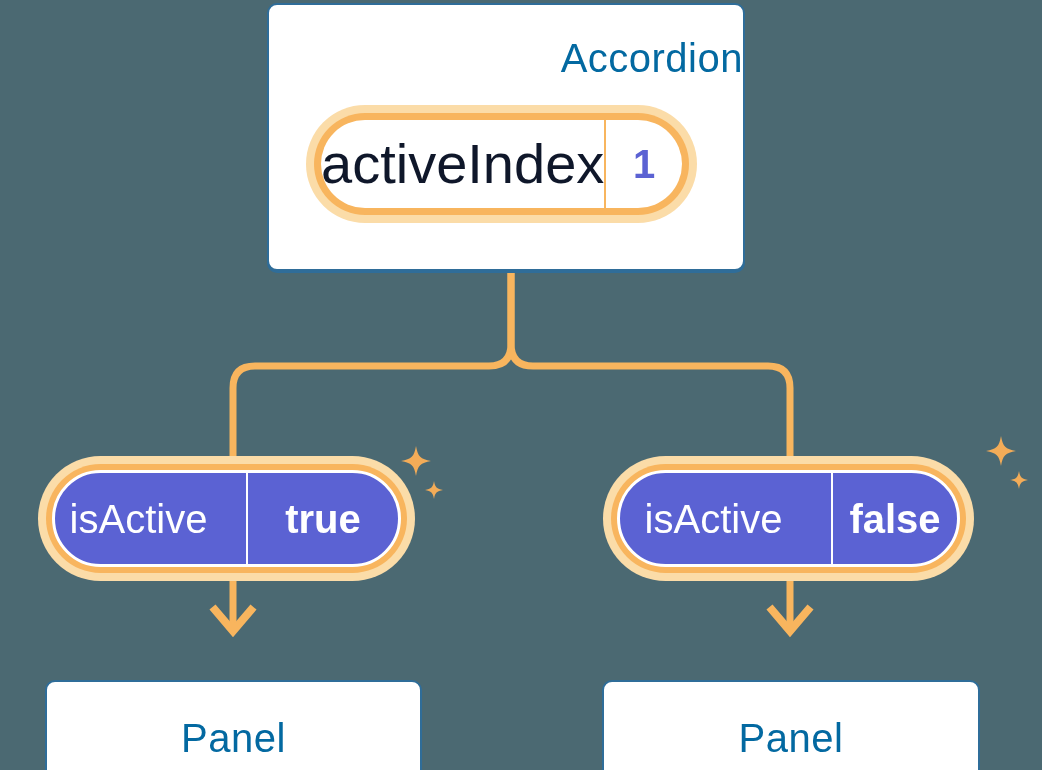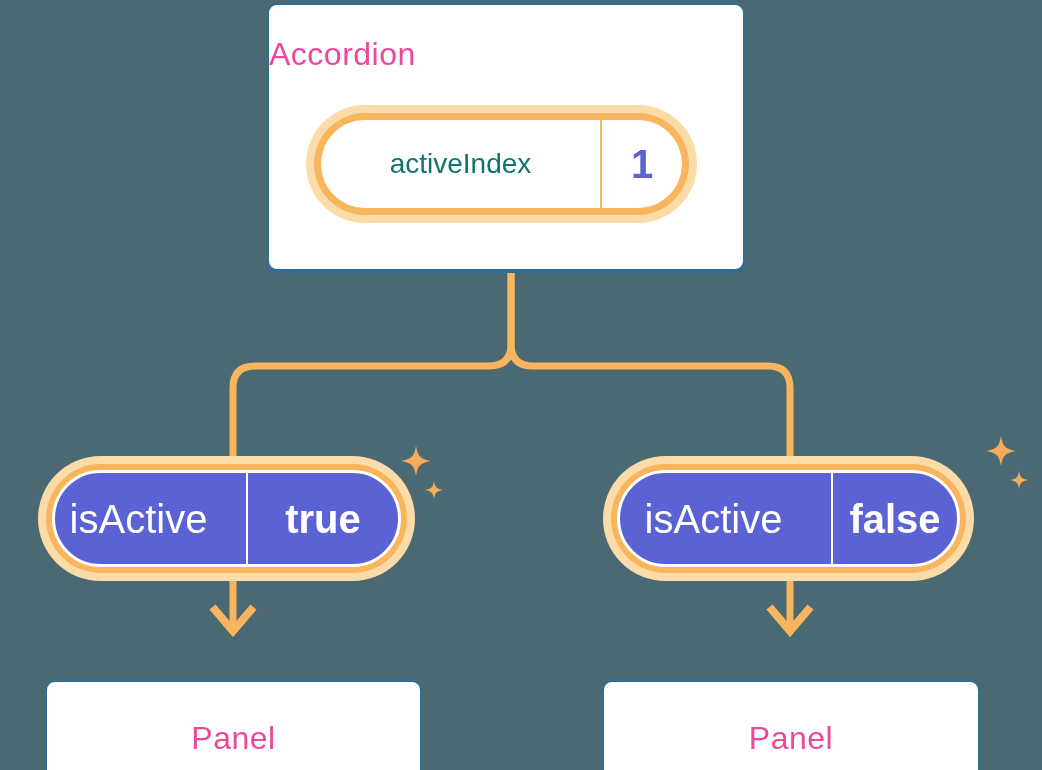--- a/index.html
+++ b/index.html
@@ -21,24 +21,24 @@
     border: 2px solid #2F6D99;
     border-radius: 10px;
     box-shadow: 0 2px 0 #2F6D99;
   }
   .accordion-card { left: 267px; top: 3px; width: 478px; height: 268px; }
   .panel-card    { top: 680px; height: 116px; display: flex; align-items: center; justify-content: center; }
   .panel-left    { left: 45px;  width: 377px; }
   .panel-right   { left: 602px; width: 378px; }
 
   .heading {
-    color: #ec4899;
-    font-size: 32px;
+    color: #0369a1;
+    font-size: 40px;
     letter-spacing: 0.5px;
-    text-align: left;
+    text-align: right;
     line-height: 1;
   }
   .accordion-title { margin-top: 33px; }
 
   
   .wires {
     position: absolute;
     left: 0; top: 0;
     width: 1042px; height: 770px;
     pointer-events: none;
@@ -56,21 +56,21 @@
     width: 361px; height: 88px;
     background: #FFFFFF;
     box-shadow: 0 0 0 7px #F8B55E, 0 0 0 15px #FBDCA8;
   }
   .pill-state .cell-label { flex: 1; display: flex; align-items: center; justify-content: center; }
   .pill-state .cell-value {
     width: 82px;
     border-left: 2px solid #F8B55E;
     display: flex; align-items: center; justify-content: center;
   }
-  .state-text  { color: #0f766e; font-size: 28px; line-height: 1; }
+  .state-text  { color: #0f172a; font-size: 56px; line-height: 1; }
   .state-value { color: #5B62D3; font-size: 40px; font-weight: 700; line-height: 1; }
 
   .pill-prop {
     top: 470px;
     height: 97px;
     background: #5B62D3;
     border: 3px solid #FFFFFF;
     box-shadow: 0 0 0 6px #F8B55E, 0 0 0 14px #FBDCA8;
     gap: 24px;
   }

